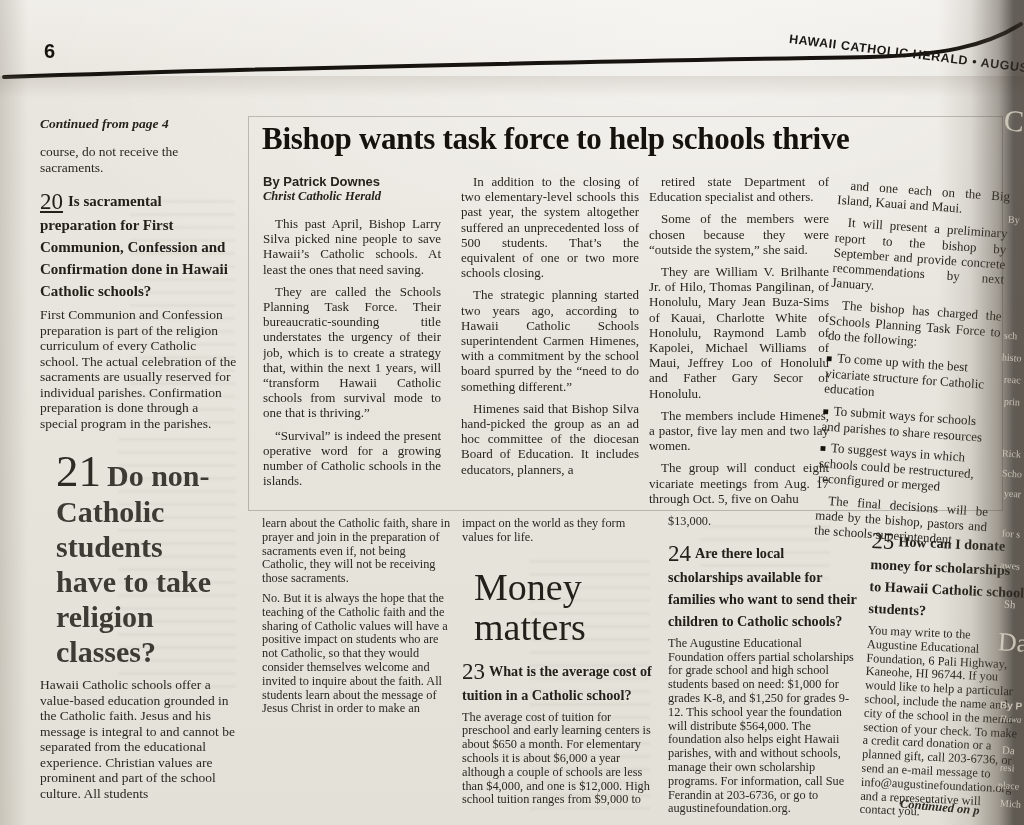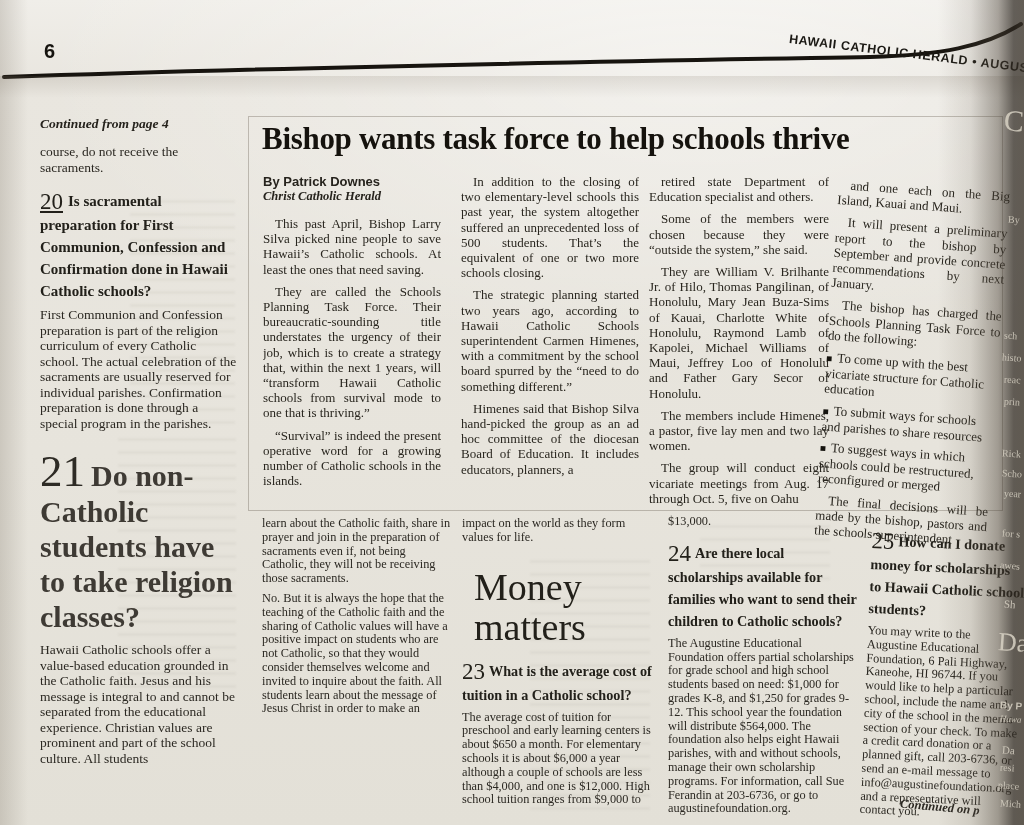--- a/index.html
+++ b/index.html
@@ -18,21 +18,21 @@
   .masthead{left:790px;top:32px;font-size:12.5px;font-weight:700;letter-spacing:0.6px;
     color:#1b1914;transform:rotate(7deg);transform-origin:0 0;white-space:nowrap;}
   .toprule{left:0;top:0;}
 
   
   .contfrom{font-size:13.5px;font-weight:700;font-style:italic;margin:10px 0 12px;}
   .ans{font-size:13.5px;line-height:15.5px;margin:0 0 6px;color:#2b2822;}
   .qhead{margin:14px 0 6px;color:#22201a;}
   .qnum{font-size:23px;font-weight:400;line-height:1;margin-right:5px;vertical-align:-3px;text-decoration:underline;}
   .qtext{font-size:15px;font-weight:700;line-height:18px;}
-  .bigq{margin:18px 0 8px;color:#3e3a34;font-weight:700;font-size:30px;line-height:35px;font-family:Liberation Serif, serif;}
+  .bigq{margin:18px 16px 8px;color:#3e3a34;font-weight:700;font-size:30px;line-height:35px;font-family:Liberation Serif, serif;}
   .bigqnum{font-size:45px;font-weight:400;line-height:1;margin-right:6px;color:#2e2b25;}
 
   
   .leftcol{left:40px;top:106px;width:197px;height:719px;overflow:hidden;}
 
   
   .article{left:248px;top:116px;width:753px;height:393px;
     border:1px solid rgba(80,70,56,0.30);}
   .headline{position:absolute;left:13px;top:4px;margin:0;font-size:31px;font-weight:700;
     letter-spacing:-0.3px;color:#15120d;white-space:nowrap;}

